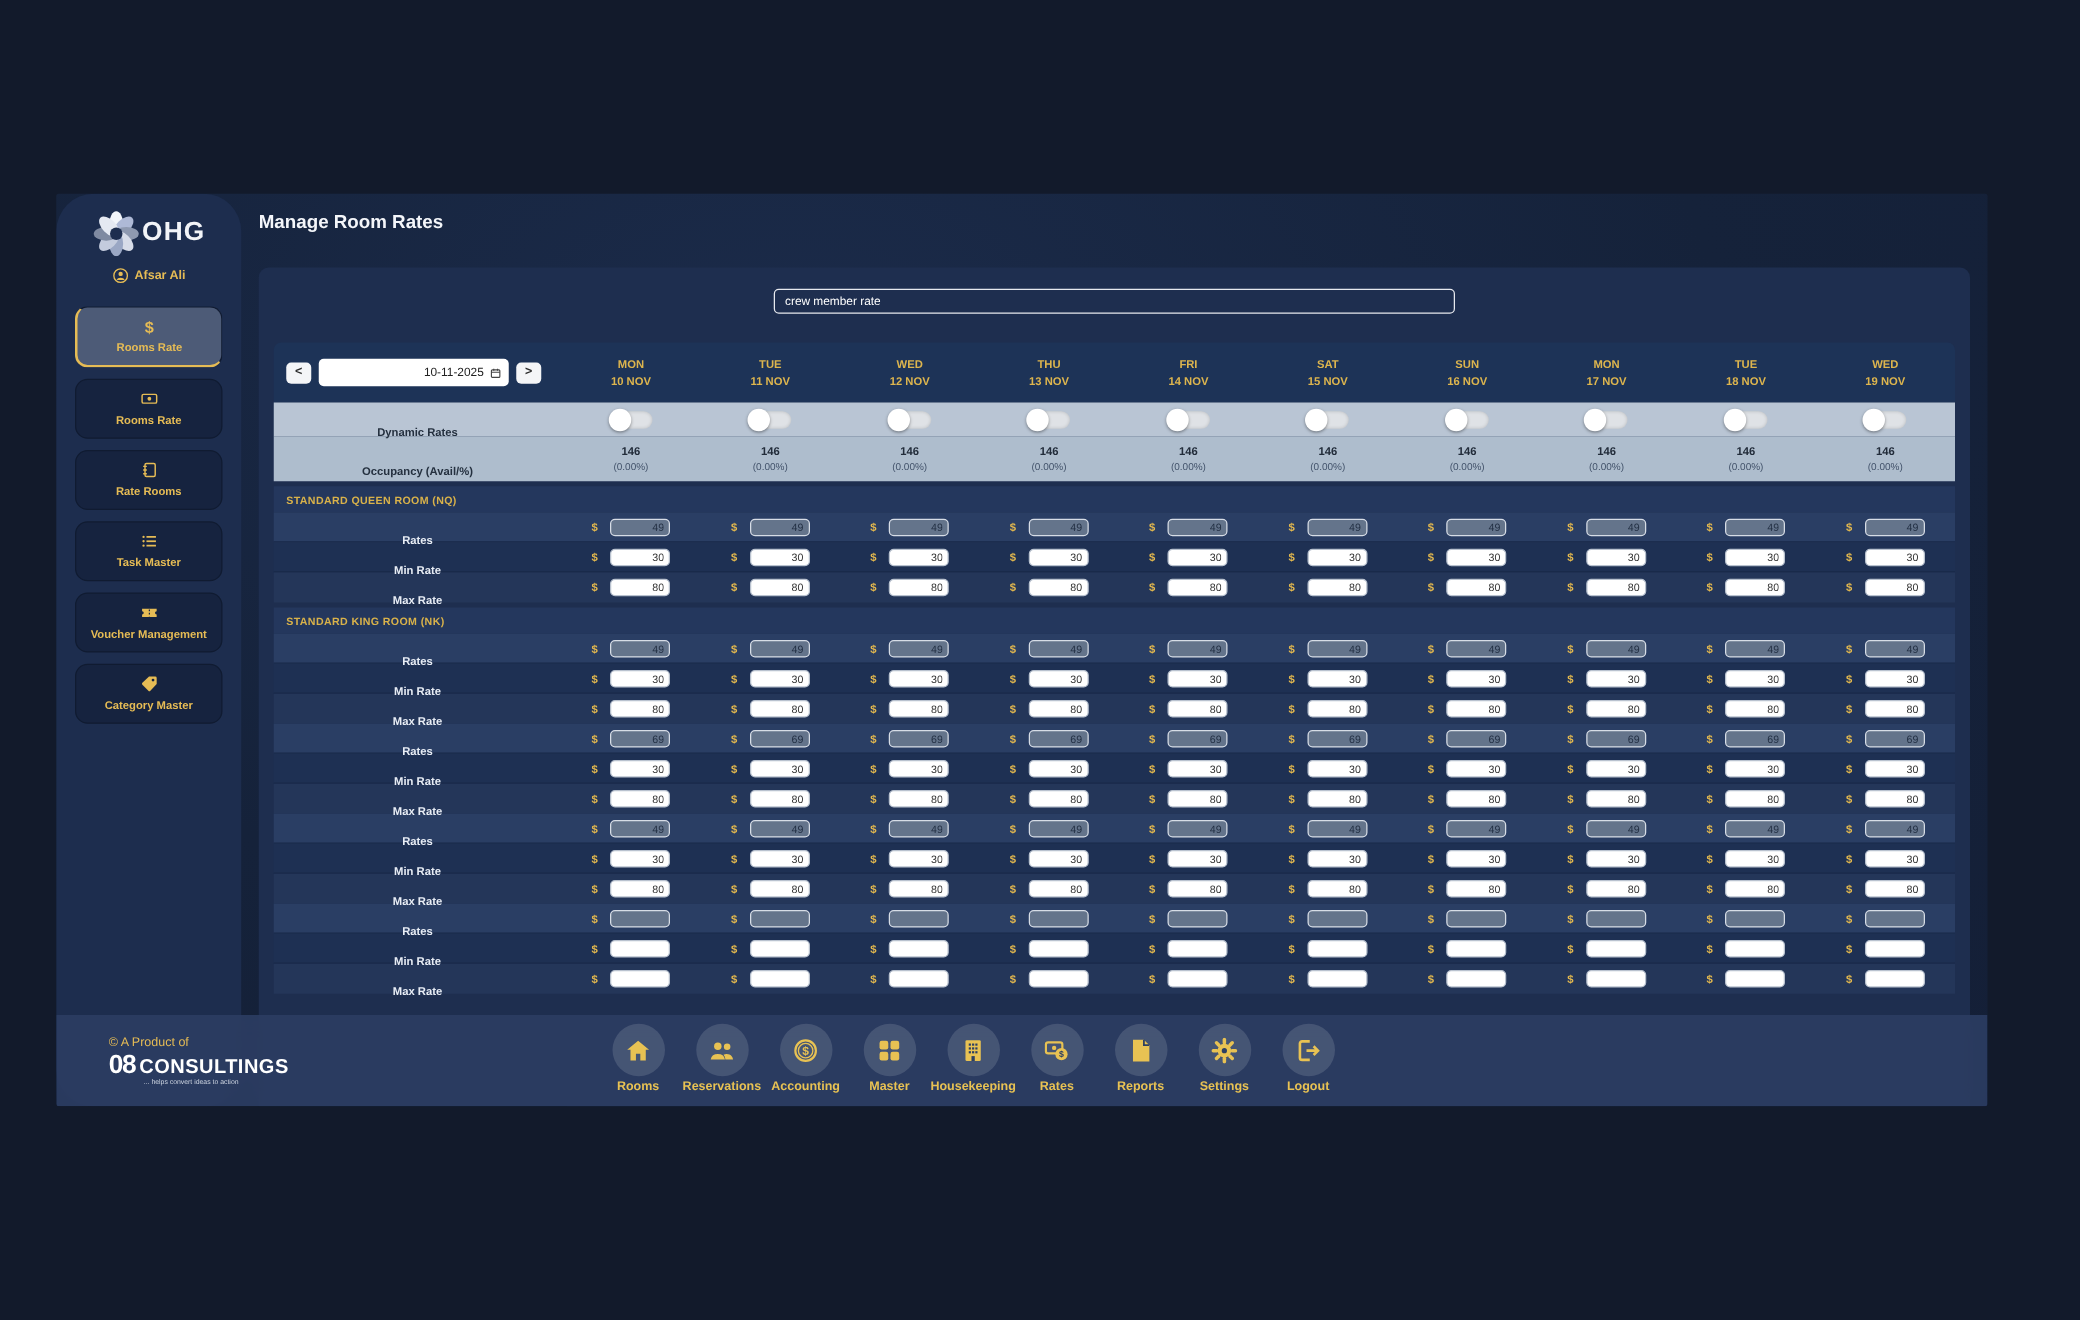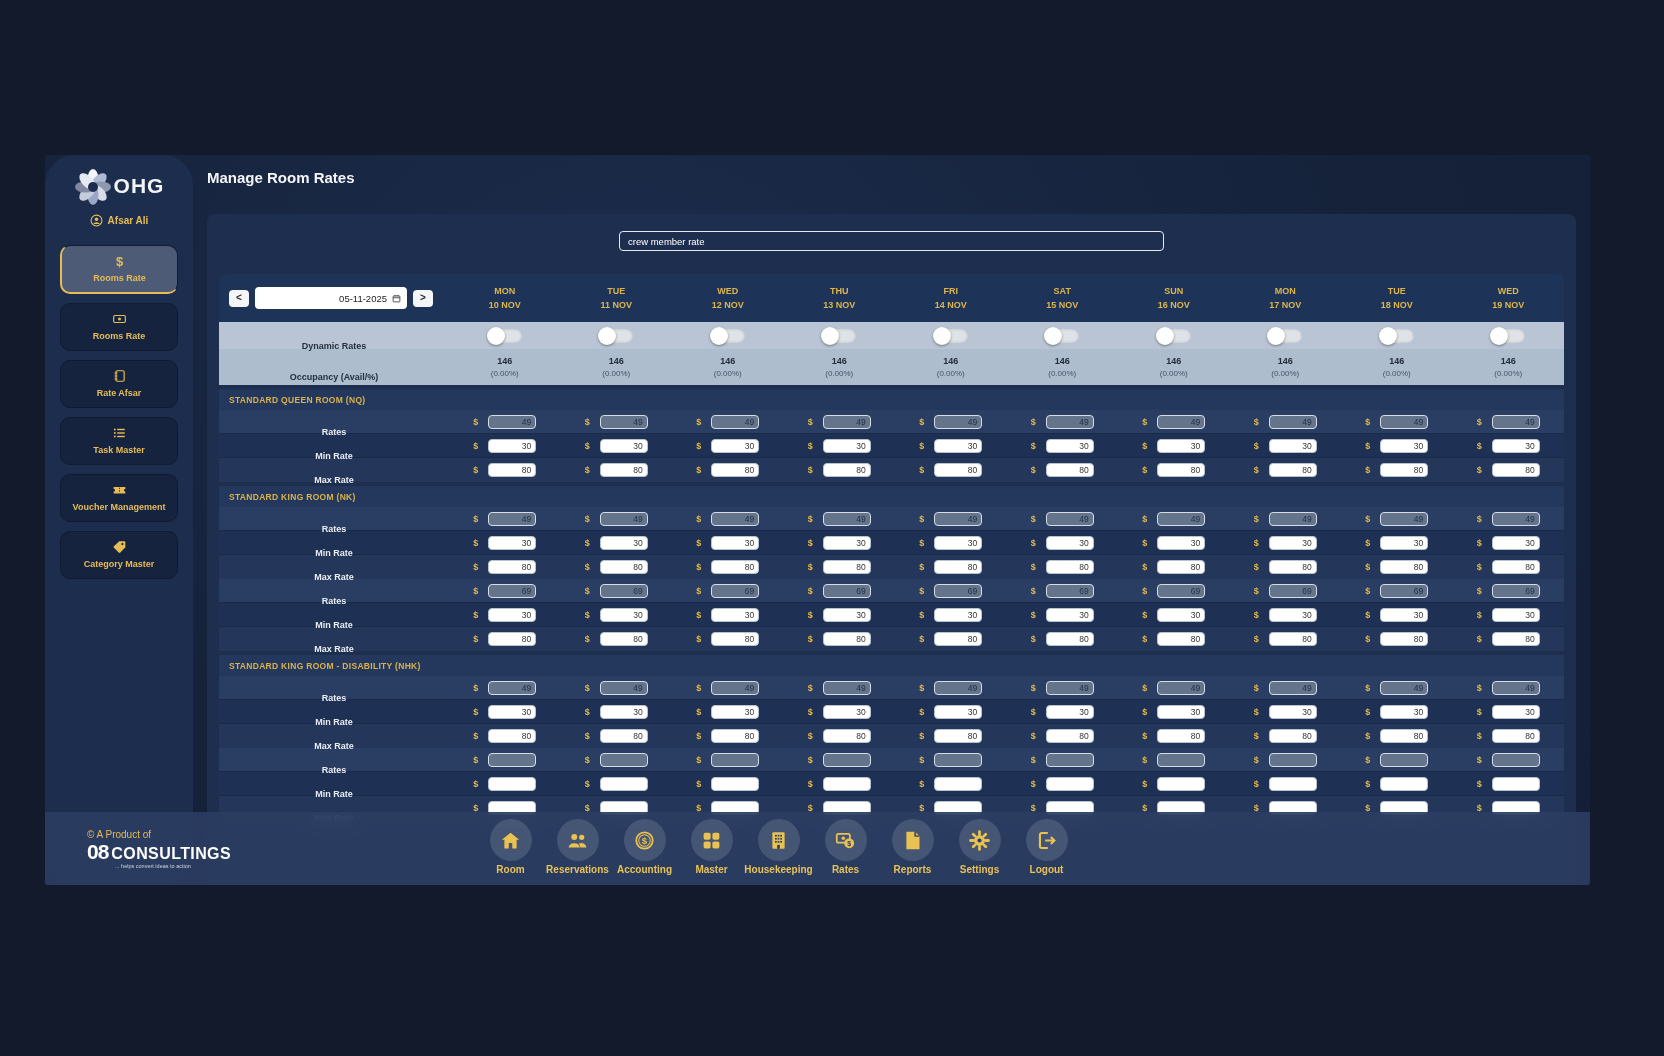--- a/index.html
+++ b/index.html
@@ -178,21 +178,21 @@
         </div>
         <div class="side-btn">
           <span class="s-icon">
             <svg viewBox="0 0 24 24">
               <rect x="6" y="3" width="14" height="18" rx="2" fill="none" stroke="currentColor" stroke-width="2"></rect>
               <line x1="3.5" y1="7" x2="8.5" y2="7" stroke="currentColor" stroke-width="2"></line>
               <line x1="3.5" y1="12" x2="8.5" y2="12" stroke="currentColor" stroke-width="2"></line>
               <line x1="3.5" y1="17" x2="8.5" y2="17" stroke="currentColor" stroke-width="2"></line>
             </svg>
           </span>
-          <div class="side-label">Rate Afsar</div>
+          <div class="side-label">Rate Rooms</div>
         </div>
         <div class="side-btn">
           <span class="s-icon">
             <svg viewBox="0 0 24 24">
               <circle cx="4" cy="6" r="1.6" fill="currentColor"></circle>
               <rect x="8" y="4.8" width="13" height="2.4" fill="currentColor"></rect>
               <circle cx="4" cy="12" r="1.6" fill="currentColor"></circle>
               <rect x="8" y="10.8" width="13" height="2.4" fill="currentColor"></rect>
               <circle cx="4" cy="18" r="1.6" fill="currentColor"></circle>
               <rect x="8" y="16.8" width="13" height="2.4" fill="currentColor"></rect>
@@ -226,21 +226,21 @@
 
     <section class="panel">
       <div class="search-row">
         <input class="search-input" type="text" value="crew member rate" style="">
       </div>
 
       <div class="thead">
         <div class="label-col date-nav">
           <button class="nav-btn">&lt;</button>
           <div class="date-box">
-            <span>05-11-2025</span>
+            <span>10-11-2025</span>
             <svg viewBox="0 0 24 24">
               <rect x="3" y="5" width="18" height="16" rx="2" fill="none" stroke="#444" stroke-width="2.4"></rect>
               <line x1="8" y1="2.5" x2="8" y2="7" stroke="#444" stroke-width="2.4"></line>
               <line x1="16" y1="2.5" x2="16" y2="7" stroke="#444" stroke-width="2.4"></line>
               <line x1="3" y1="10" x2="21" y2="10" stroke="#444" stroke-width="2.4"></line>
             </svg>
           </div>
           <button class="nav-btn">&gt;</button>
         </div>
         <div id="day-cols" style="flex:1;display:flex;">
@@ -769,23 +769,20 @@
               <input class="rate-input ed" type="text" value="80" style="">
             </div>
             <div class="moneycell">
               <span class="cur">$</span>
               <input class="rate-input ed" type="text" value="80" style="">
             </div>
             <div class="moneycell">
               <span class="cur">$</span>
               <input class="rate-input ed" type="text" value="80" style="">
             </div>
-          </div>
-          <div class="sec-h">
-            <span>STANDARD KING ROOM - DISABILITY (NHK)</span>
           </div>
           <div class="trow r-rates">
             <div class="rlabel">Rates</div>
             <div class="moneycell">
               <span class="cur">$</span>
               <input class="rate-input ro" type="text" disabled="" value="49" style="">
             </div>
             <div class="moneycell">
               <span class="cur">$</span>
               <input class="rate-input ro" type="text" disabled="" value="49" style="">
@@ -1051,21 +1048,21 @@
       </div>
       <div class="brand-tag">... helps convert ideas to action</div>
     </div>
     <nav class="bnav" id="bottom-nav">
         <div class="bnav-item">
           <div class="bnav-circle">
             <svg viewBox="0 0 24 24">
               <path d="M12 3 22 11.2 H19 V21 H14 V14.8 H10 V21 H5 V11.2 H2 Z" fill="currentColor"></path>
             </svg>
           </div>
-          <div class="bnav-label">Room</div>
+          <div class="bnav-label">Rooms</div>
         </div>
         <div class="bnav-item">
           <div class="bnav-circle">
             <svg viewBox="0 0 24 24">
               <circle cx="8.3" cy="8" r="3.4" fill="currentColor"></circle>
               <circle cx="16.8" cy="8.4" r="3" fill="currentColor"></circle>
               <path d="M1.8 20a6.6 6 0 0 1 13 0Z" fill="currentColor"></path>
               <path d="M15.2 20a8 7 0 0 0-1.7-4.2 5.8 5.8 0 0 1 8.7 4.2Z" fill="currentColor"></path>
             </svg>
           </div>

